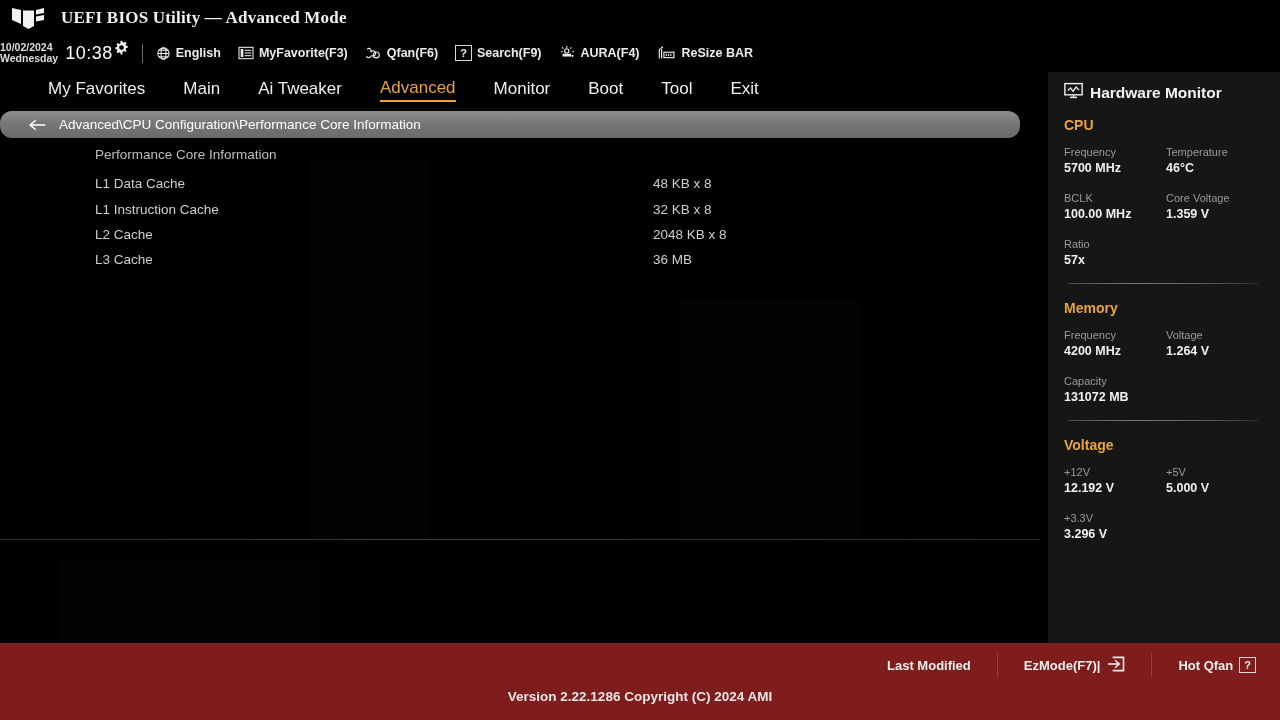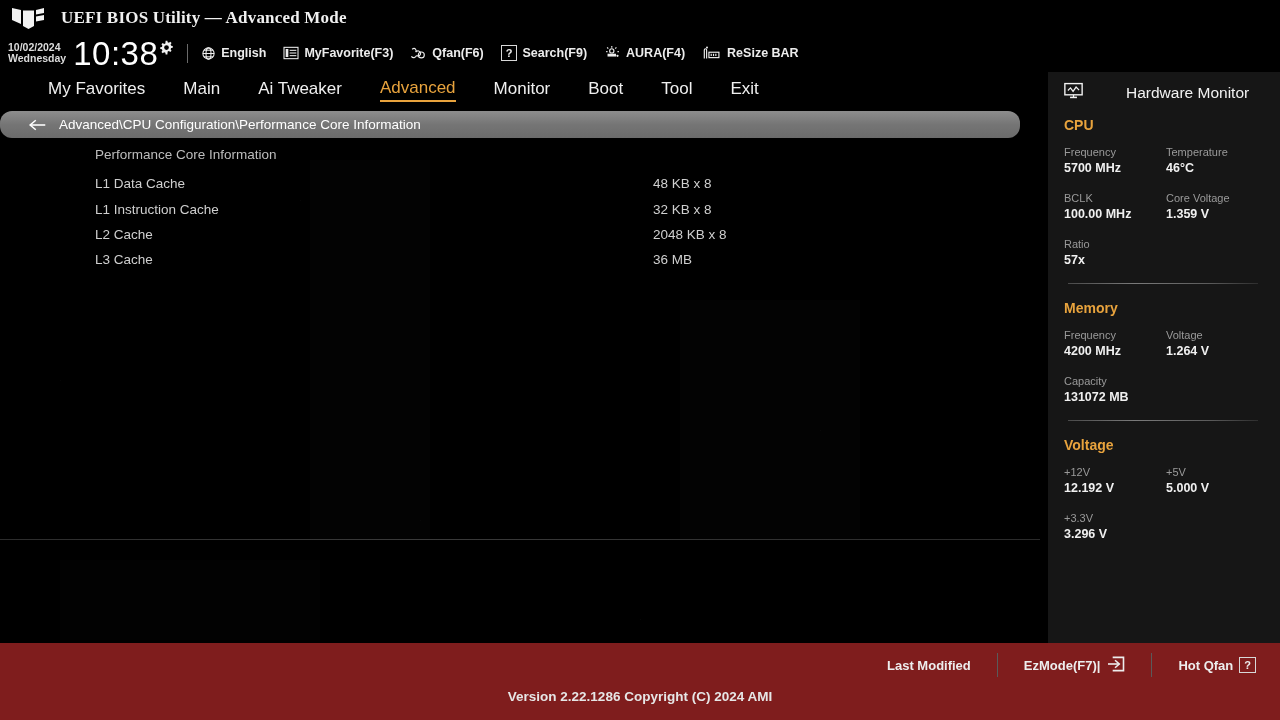--- a/index.html
+++ b/index.html
@@ -29,26 +29,26 @@
       linear-gradient(180deg, rgba(255,255,255,0.010), rgba(255,255,255,0.010)) 680px 300px/180px 240px no-repeat,
       linear-gradient(180deg, rgba(255,255,255,0.008), rgba(255,255,255,0.008)) 60px 560px/260px 80px no-repeat;
   }
 
   
   .header { position:absolute; left:0; top:0; width:1280px; height:72px; z-index:5; }
   .title-row { display:flex; align-items:center; height:36px; padding-left:9px;font-family:Liberation Serif, serif; }
   .tuf-logo { width:40px; height:24px; margin-right:12px; flex:0 0 auto; }
   .app-title { font-size:17px; font-weight:bold; color:#f0f0f0; letter-spacing:.2px; }
 
-  .tool-row { display:flex; align-items:center; height:34px; padding-left:8px; gap:0; }
+  .tool-row { display:flex; align-items:center; height:34px; padding-left:0; gap:0; }
   .datetime { display:flex; align-items:center; }
   .dt-stack { display:flex; flex-direction:column; line-height:11px; margin-right:7px; }
   .dt-date { font-size:10.5px; color:#dcdcdc; font-weight:bold; }
   .dt-day  { font-size:10.5px; color:#dcdcdc; font-weight:bold; }
-  .clock { font-size:33px; font-weight:normal; color:#fff; letter-spacing:.5px; line-height:25px; }
+  .clock { font-size:18px; font-weight:normal; color:#fff; letter-spacing:.5px; line-height:25px; }
   .gear { margin-left:1px; margin-top:-8px; }
   .vsep { width:1px; height:19px; background:#6a6a6a; margin:0 13px; }
   .tool-item { display:flex; align-items:center; gap:5px; margin-right:17px; font-size:12.5px; font-weight:bold; color:#ececec; cursor:pointer; }
   .tool-item svg { display:block; }
 
   
   .tabbar {
     position:absolute; left:0; top:72px; width:1048px; height:36px; z-index:5;
     display:flex; align-items:center; padding-left:48px;
   }
@@ -74,21 +74,21 @@
   .hdivider { position:absolute; left:0; top:401px; width:1040px; height:1px;
               background:linear-gradient(90deg,#2c2c2c,#3a3a3a 40%,#2a2a2a); }
   .infoicon { position:absolute; left:17px; top:560px; cursor:pointer; }
 
   
   .hwmon {
     position:absolute; left:1048px; top:72px; width:232px; height:571px; z-index:5;
     background:#161616; padding:10px 0 0 0; overflow:hidden;
   }
   .hw-head { display:flex; align-items:center; gap:7px; padding-left:16px; margin-bottom:14px; }
-  .hw-head-txt { font-size:15.5px; font-weight:normal; color:#f2f2f2;margin-left:36px; }
+  .hw-head-txt { font-size:15.5px; font-weight:bold; color:#f2f2f2; }
   .hw-group-title { font-size:14px; font-weight:bold; color:#e8a33d; padding-left:16px; margin-bottom:12px; }
   .hw-grid { padding-left:16px; padding-right:10px; }
   .hw-pair { display:flex; margin-bottom:14px; }
   .hw-cell { width:102px; }
   .hw-k { font-size:11px; color:#9a9a9a; line-height:15px; }
   .hw-v { font-size:12.5px; font-weight:bold; color:#f0f0f0; line-height:17px; }
   .hw-sep { height:1px; margin:8px 22px 16px 20px;
             background:linear-gradient(90deg,#4a4a4a,#7a7a7a 35%,#5a5a5a 75%,#2e2e2e); }
 
   

